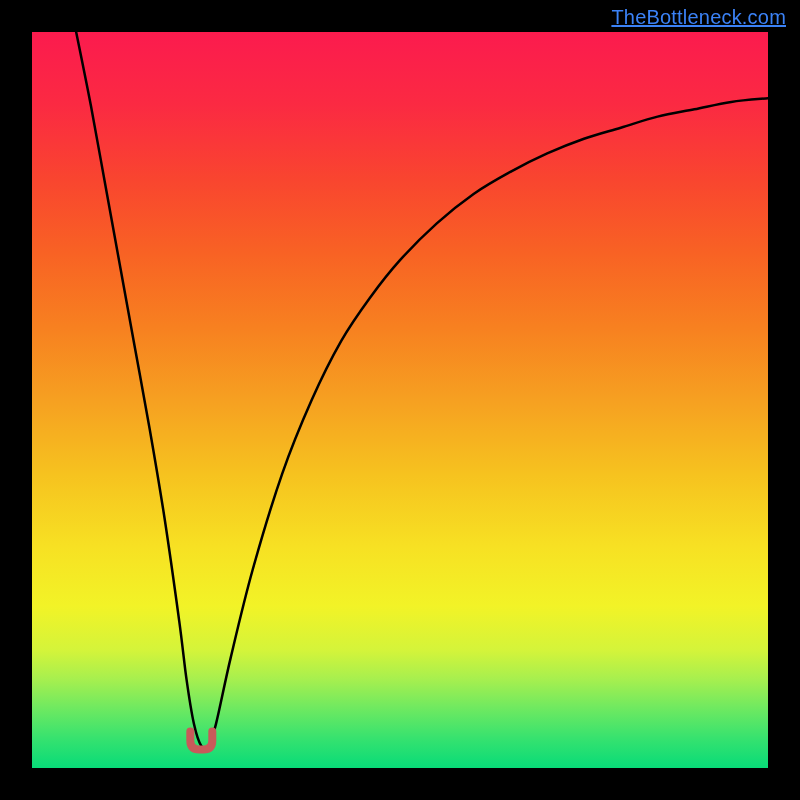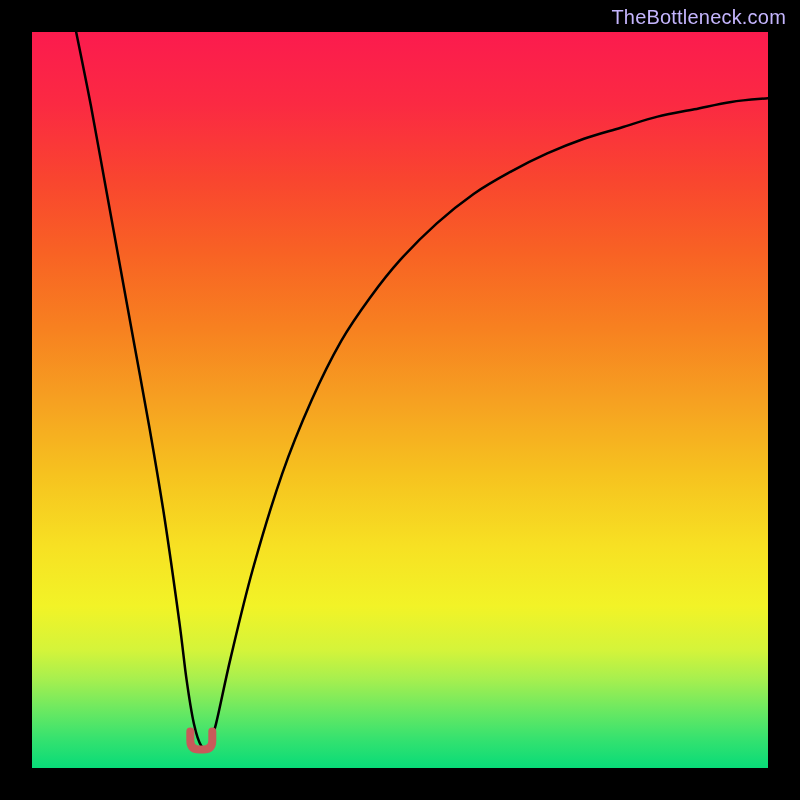--- a/index.html
+++ b/index.html
@@ -41,24 +41,25 @@
       #a6ef4f 88%,
       #6de961 92%,
       #36e26f 96%,
       #08db78 100%
     );
   }
   .watermark {
     position: absolute;
     top: 6px;
     right: 14px;
-    color: #c4b5fd;
+    color: #3b82f6;
     font-size: 20px;
     letter-spacing: 0.2px;
     font-weight: 400;
+    text-decoration: underline;
   }
   svg.curve {
     position: absolute;
     left: 0;
     top: 0;
     width: 736px;
     height: 736px;
     overflow: visible;
   }
 </style>

